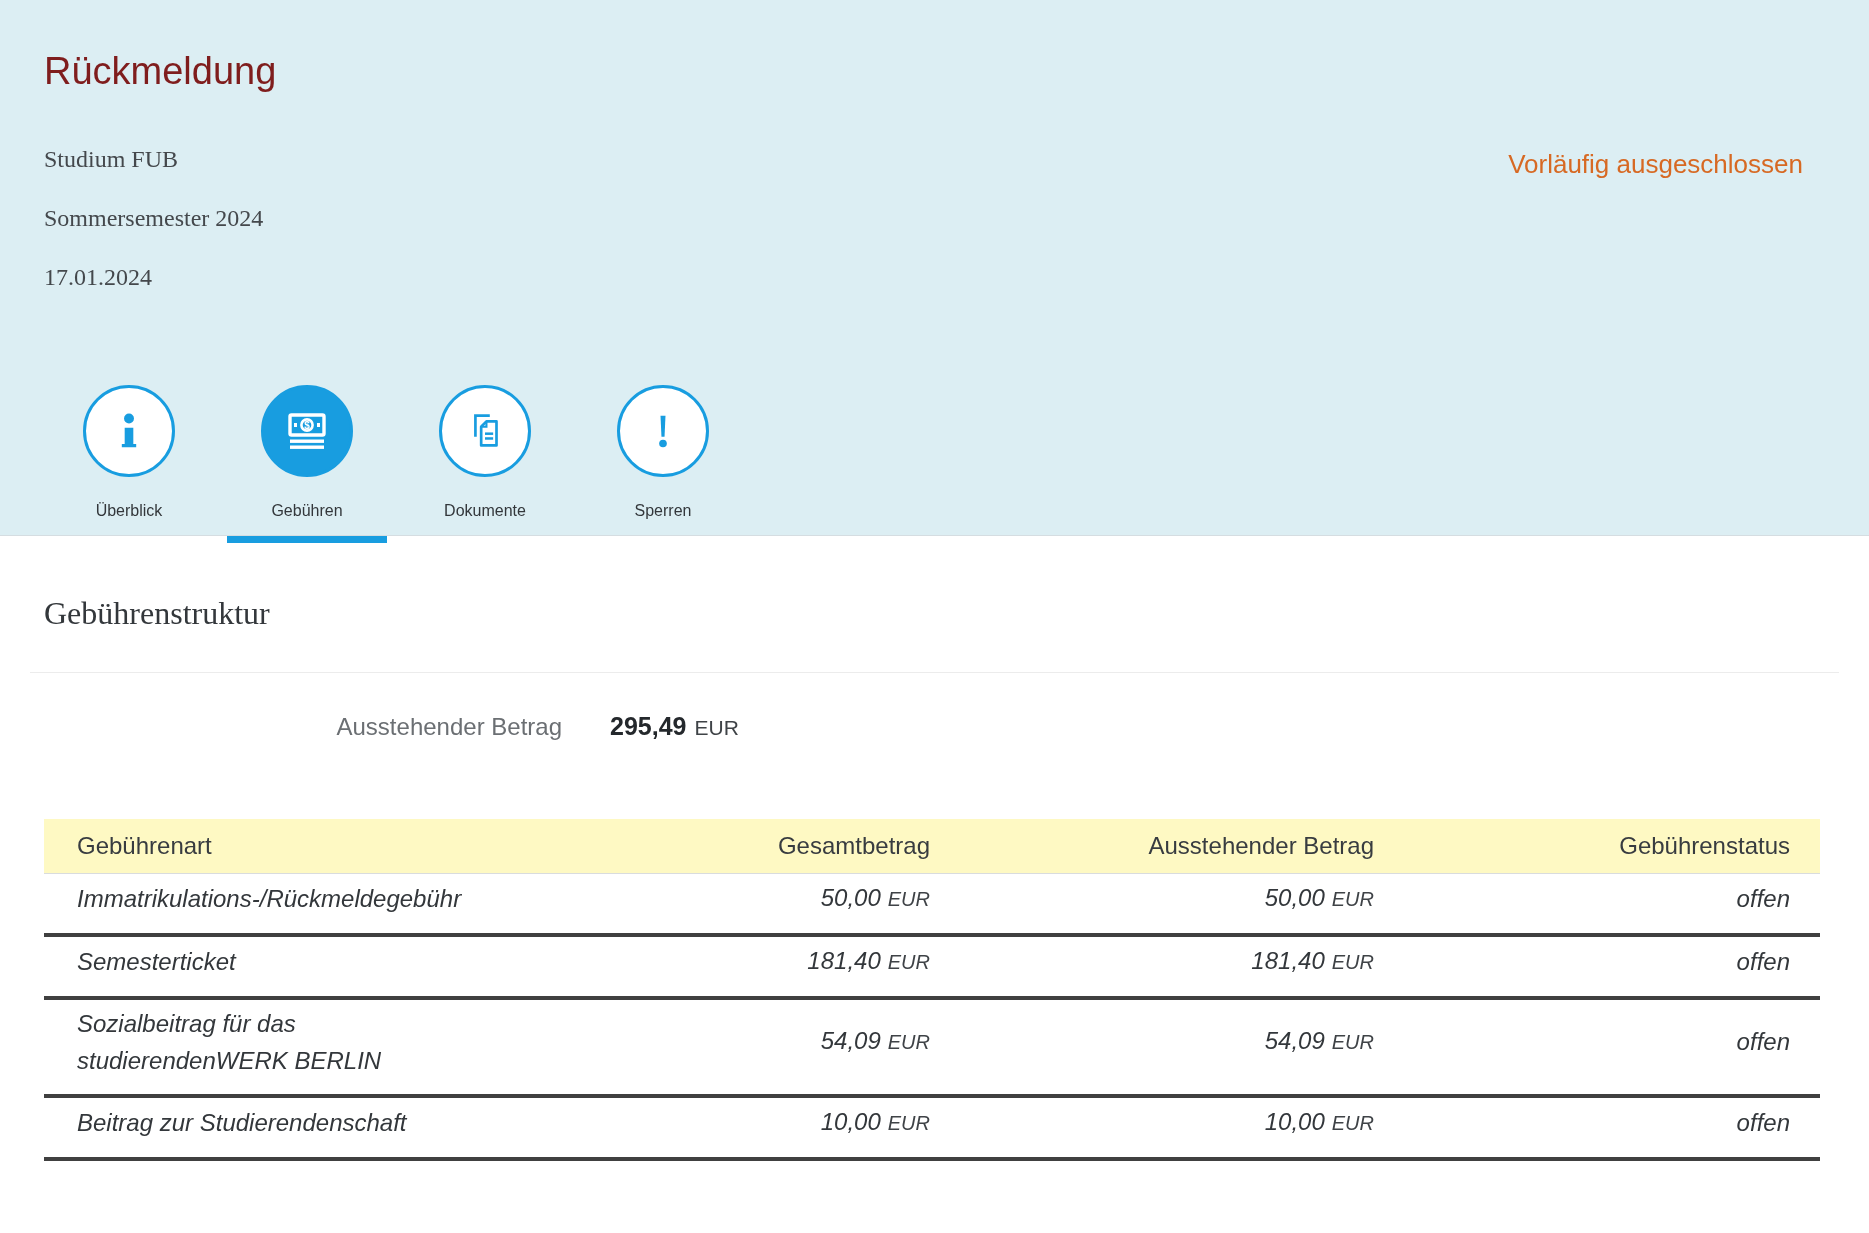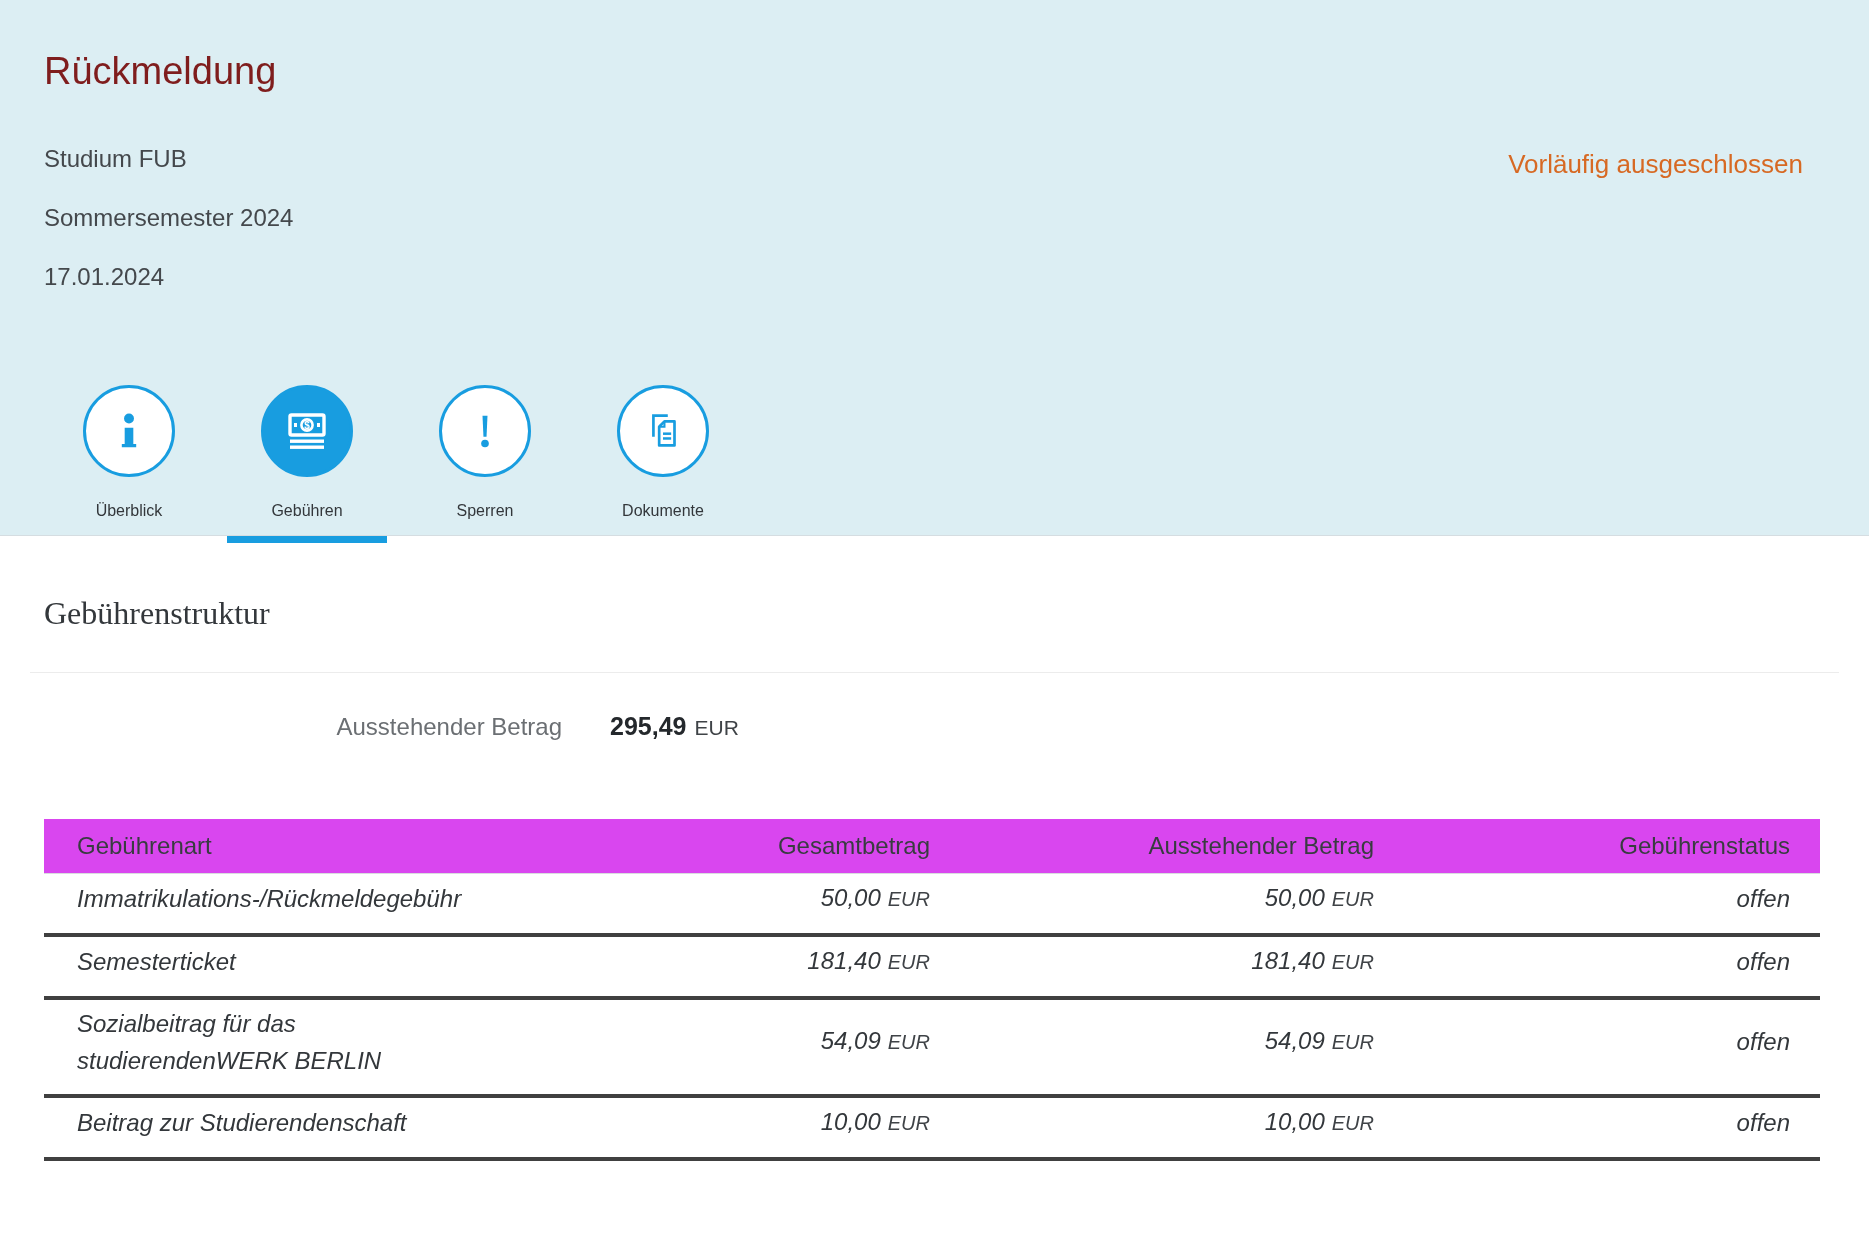--- a/index.html
+++ b/index.html
@@ -9,21 +9,21 @@
   .page { width:1869px; height:1233px; position:relative; background:#ffffff; }
 
   
   .obj-header {
     position:relative; height:536px; background:#dceef3;
     border-bottom:1px solid #d5dde1;
   }
   .page-title {
     padding:48px 0 0 44px; font-size:38px; font-weight:400; line-height:46px; color:#7f1d1d;
   }
-  .sub-lines { padding-left:44px; }
+  .sub-lines { padding-left:44px;font-family:Liberation Serif, serif; }
   .sub-line { font-size:24px; line-height:30px; color:#44484c; }
   .sub-line:first-child { margin-top:50px; }
   .sub-line + .sub-line { margin-top:29px; }
   .header-status {
     position:absolute; top:148px; right:66px;
     font-size:26px; line-height:32px; color:#d76923;
   }
 
   
   .icontabs { position:absolute; left:40px; bottom:0; display:flex; }
@@ -62,21 +62,21 @@
 
   
   table.fees {
     margin:74px 49px 0 44px; width:1776px; border-collapse:collapse; table-layout:fixed;
   }
   .fees col.c1 { width:433px; }
   .fees col.c2 { width:453px; }
   .fees col.c3 { width:444px; }
   .fees col.c4 { width:446px; }
   .fees thead th {
-    background:#d946ef; font-weight:400; font-size:24px; color:#383c40;
+    background:#fef9c3; font-weight:400; font-size:24px; color:#383c40;
     height:54px; border-bottom:1px solid #d9dcde; white-space:nowrap;
   }
   .fees th.left  { text-align:left; padding-left:33px; }
   .fees th.right { text-align:right; }
   .fees th.c4h   { text-align:right; padding-right:30px; }
   .fees tbody td {
     font-size:24px; line-height:37px; color:#33373b; vertical-align:middle;
     border-bottom:4px solid #404040; padding-top:5px; padding-bottom:15px;font-style:italic;
   }
   .fees td.cell-type  { text-align:left; padding-left:33px; }
@@ -129,41 +129,41 @@
             </svg>
           </span>
         </div>
         <div class="tab-label">Gebühren</div>
       </div>
 
       <div class="tab">
         <div class="tab-circle">
           <span>
             <svg width="46" height="46" viewBox="0 0 48 48">
-              <path d="M21.4 8 h5.2 l-1 22 h-3.2 z" fill="#189de0"></path>
-              <circle cx="24" cy="37" r="4" fill="#189de0"></circle>
-            </svg>
-          </span>
-        </div>
-        <div class="tab-label">Sperren</div>
-      </div>
-
-      <div class="tab">
-        <div class="tab-circle">
-          <span>
-            <svg width="46" height="46" viewBox="0 0 48 48">
               <path d="M14 30 V8 h15" fill="none" stroke="#189de0" stroke-width="2.8"></path>
               <path d="M36 14 V39 H20 V19.5 L25.5 14 Z" fill="#ffffff" stroke="#189de0" stroke-width="2.8" stroke-linejoin="round"></path>
               <path d="M25.5 14 V19.5 H20" fill="none" stroke="#189de0" stroke-width="2.2"></path>
               <rect x="24" y="25.5" width="8.5" height="2.6" fill="#189de0"></rect>
               <rect x="24" y="30.5" width="8.5" height="2.6" fill="#189de0"></rect>
             </svg>
           </span>
         </div>
         <div class="tab-label">Dokumente</div>
+      </div>
+
+      <div class="tab">
+        <div class="tab-circle">
+          <span>
+            <svg width="46" height="46" viewBox="0 0 48 48">
+              <path d="M21.4 8 h5.2 l-1 22 h-3.2 z" fill="#189de0"></path>
+              <circle cx="24" cy="37" r="4" fill="#189de0"></circle>
+            </svg>
+          </span>
+        </div>
+        <div class="tab-label">Sperren</div>
       </div>
 
     </nav>
   </header>
 
   <main class="content">
     <h2 class="section-title">Gebührenstruktur</h2>
     <hr class="section-divider">
 
     <div class="form-row">

